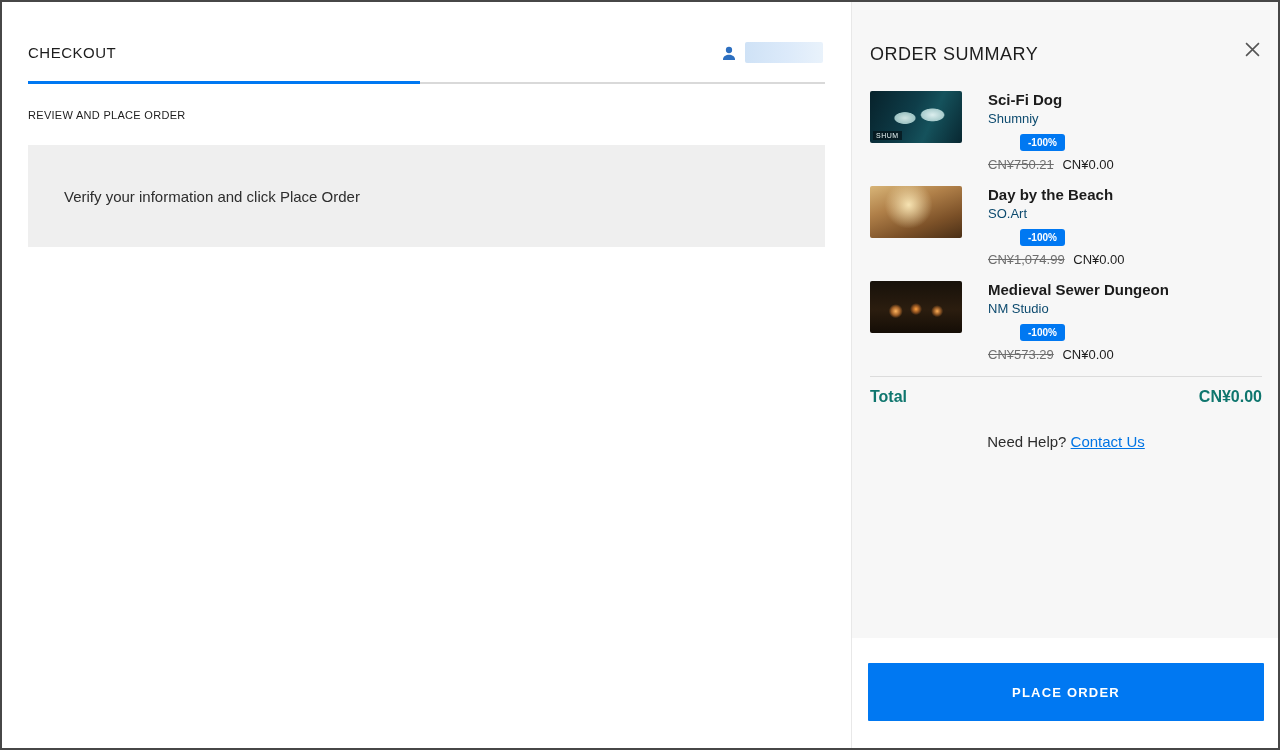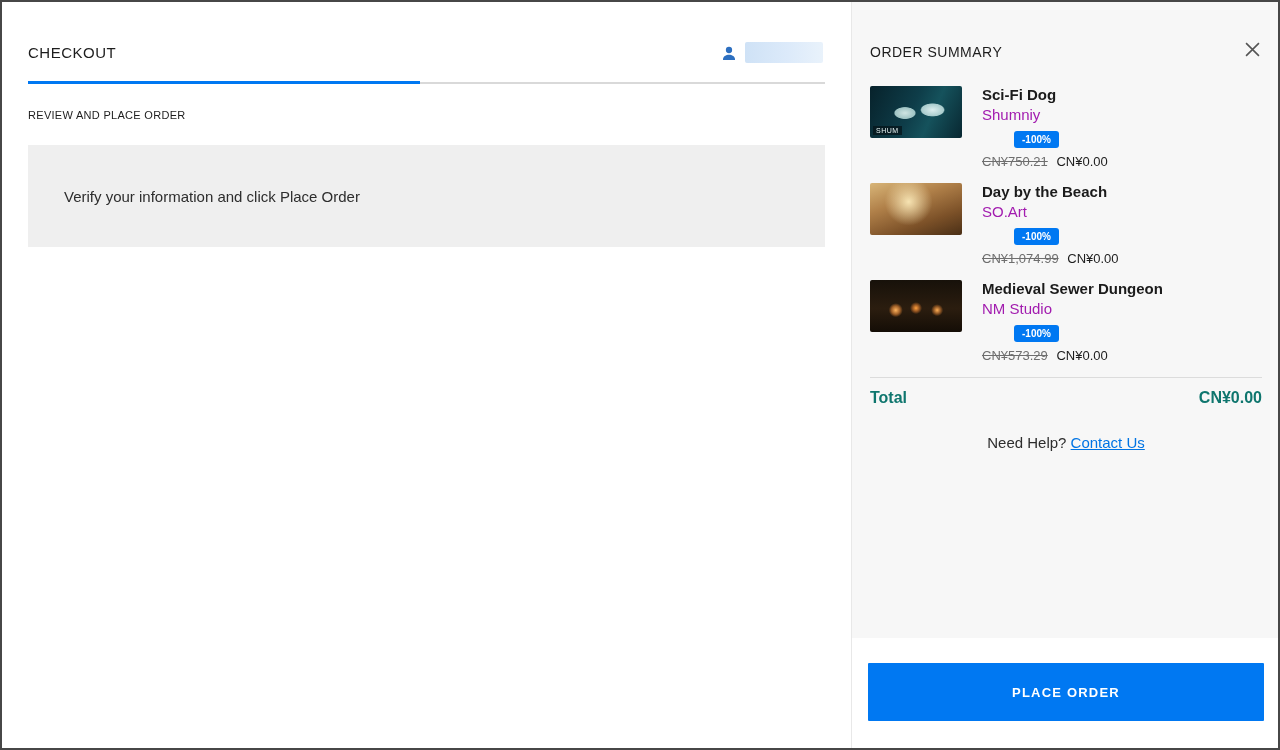--- a/index.html
+++ b/index.html
@@ -19,43 +19,43 @@
               background:linear-gradient(90deg,#cfe2f6 0%,#dceafa 55%,#e9f2fb 100%); }
   .section-title { margin-top:25px; font-size:11px; letter-spacing:.3px; color:#1d1d1d; font-weight:500; }
   .notice-box { margin-top:24px; height:102px; background:#efefef; display:flex; align-items:center;
                 padding:0 36px; font-size:15px; color:#2d2d2d; }
 
   
   .summary-pane { position:absolute; left:849px; top:0; width:429px; height:746px;
                   background:#f7f7f7; border-left:1px solid #e8e8e8; }
   .summary-scroll { height:636px; padding:42px 18px 0; overflow:hidden; }
   .summary-header { display:flex; justify-content:space-between; align-items:flex-start; margin-bottom:26px; }
-  .summary-title { font-size:14px; letter-spacing:.5px; font-weight:500; color:#1d1d1d; }
+  .summary-title { font-size:18px; letter-spacing:.5px; font-weight:500; color:#1d1d1d; }
   .close-btn { background:none; border:none; cursor:pointer; padding:2px; margin-top:-4px; line-height:0; }
 
-  .item { display:flex; gap:20px; margin-bottom:14px; }
+  .item { display:flex; gap:26px; margin-bottom:14px; }
   .thumb { width:92px; height:52px; border-radius:2px; flex:none; position:relative; overflow:hidden; }
   .thumb-0 { background:
       radial-gradient(ellipse 18px 10px at 38% 52%, #cfe4e2 0%, #9fc4c4 55%, rgba(0,0,0,0) 62%),
       radial-gradient(ellipse 20px 11px at 68% 46%, #dceeee 0%, #a9cccd 55%, rgba(0,0,0,0) 62%),
       linear-gradient(115deg, #07222b 0%, #0e3d49 45%, #15525c 65%, #082731 100%); }
   .thumb-1 { background:
       radial-gradient(circle at 42% 36%, #f6e3b2 0%, rgba(246,227,178,0) 38%),
       linear-gradient(160deg, #d8b578 0%, #b08049 35%, #7c5128 70%, #4a2f16 100%); }
   .thumb-2 { background:
       radial-gradient(circle 7px at 28% 58%, #ffb45e 0%, rgba(255,150,60,.55) 60%, rgba(0,0,0,0) 100%),
       radial-gradient(circle 6px at 50% 54%, #ff9f3e 0%, rgba(255,140,50,.45) 60%, rgba(0,0,0,0) 100%),
       radial-gradient(circle 6px at 73% 58%, #ffae55 0%, rgba(255,150,60,.45) 60%, rgba(0,0,0,0) 100%),
       linear-gradient(180deg, #17110a 0%, #2b1d0f 55%, #140d06 100%); }
   .wm { position:absolute; left:3px; bottom:3px; font-size:7px; color:#e8f4f4;
         background:rgba(5,20,25,.75); padding:1px 3px; letter-spacing:.5px; }
 
   .item-info { min-width:0; }
   .item-title { font-size:15px; font-weight:700; color:#1b1b1b; }
-  .item-seller { font-size:15px; color:#a21caf; margin-top:3px; }
+  .item-seller { font-size:13px; color:#0c4a6e; margin-top:3px; }
   .badge-row { margin-top:6px;padding-left:32px; }
   .badge { display:inline-block; background:var(--accent,#0078f2); color:#fff; font-size:10px; font-weight:700;
            padding:3px 8px; border-radius:3px; }
   .item-prices { margin-top:6px; font-size:13px; color:#1d1d1d; }
   .strike { color:#6e6e6e; text-decoration:line-through; margin-right:5px; }
 
   .totals { position:relative; border-top:1px solid #dcdcdc; margin-top:10px; padding:9px 0 13px; }
   .t-row { display:flex; justify-content:space-between; font-size:15px; color:#4b4b4b; line-height:21px; }
   .t-val { color:#3a3a3a; }
   .red-box { position:absolute; right:-7px; top:-2px; width:112px; height:56px;

